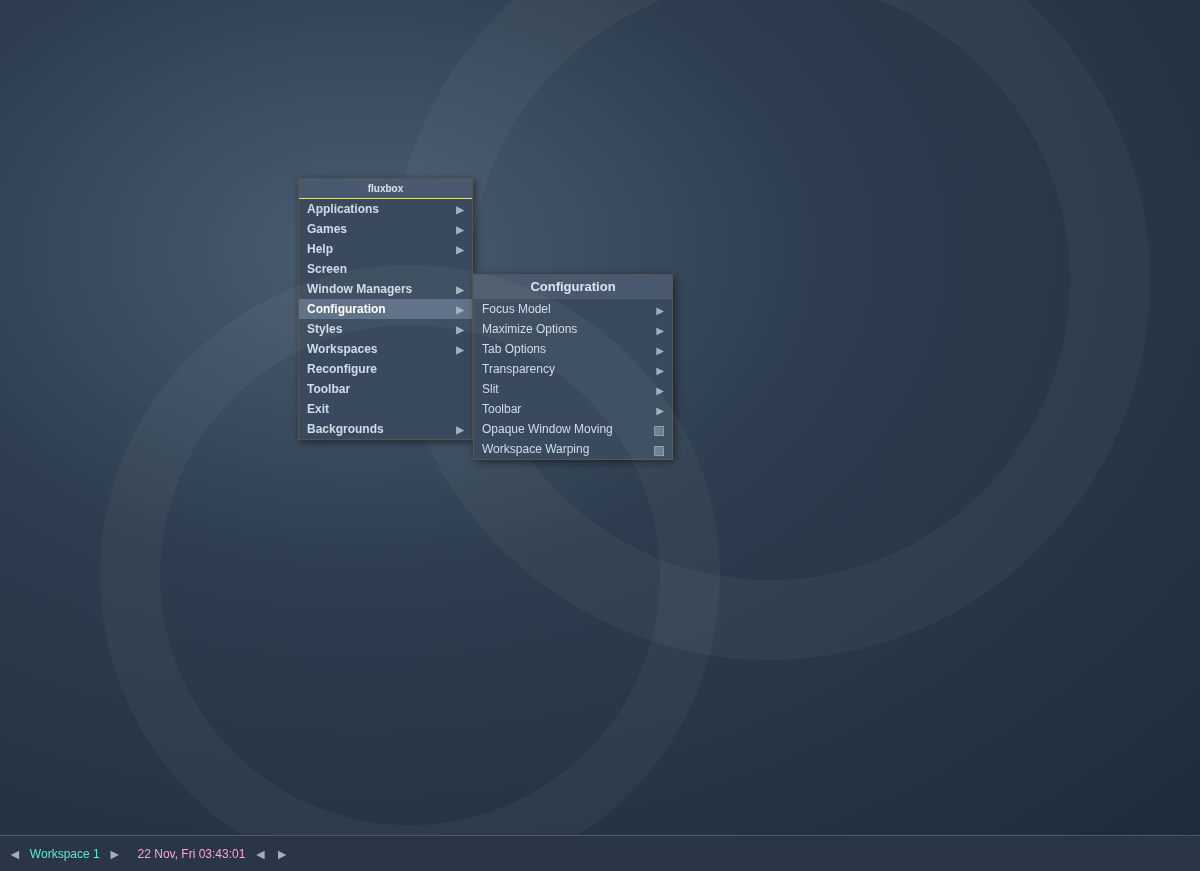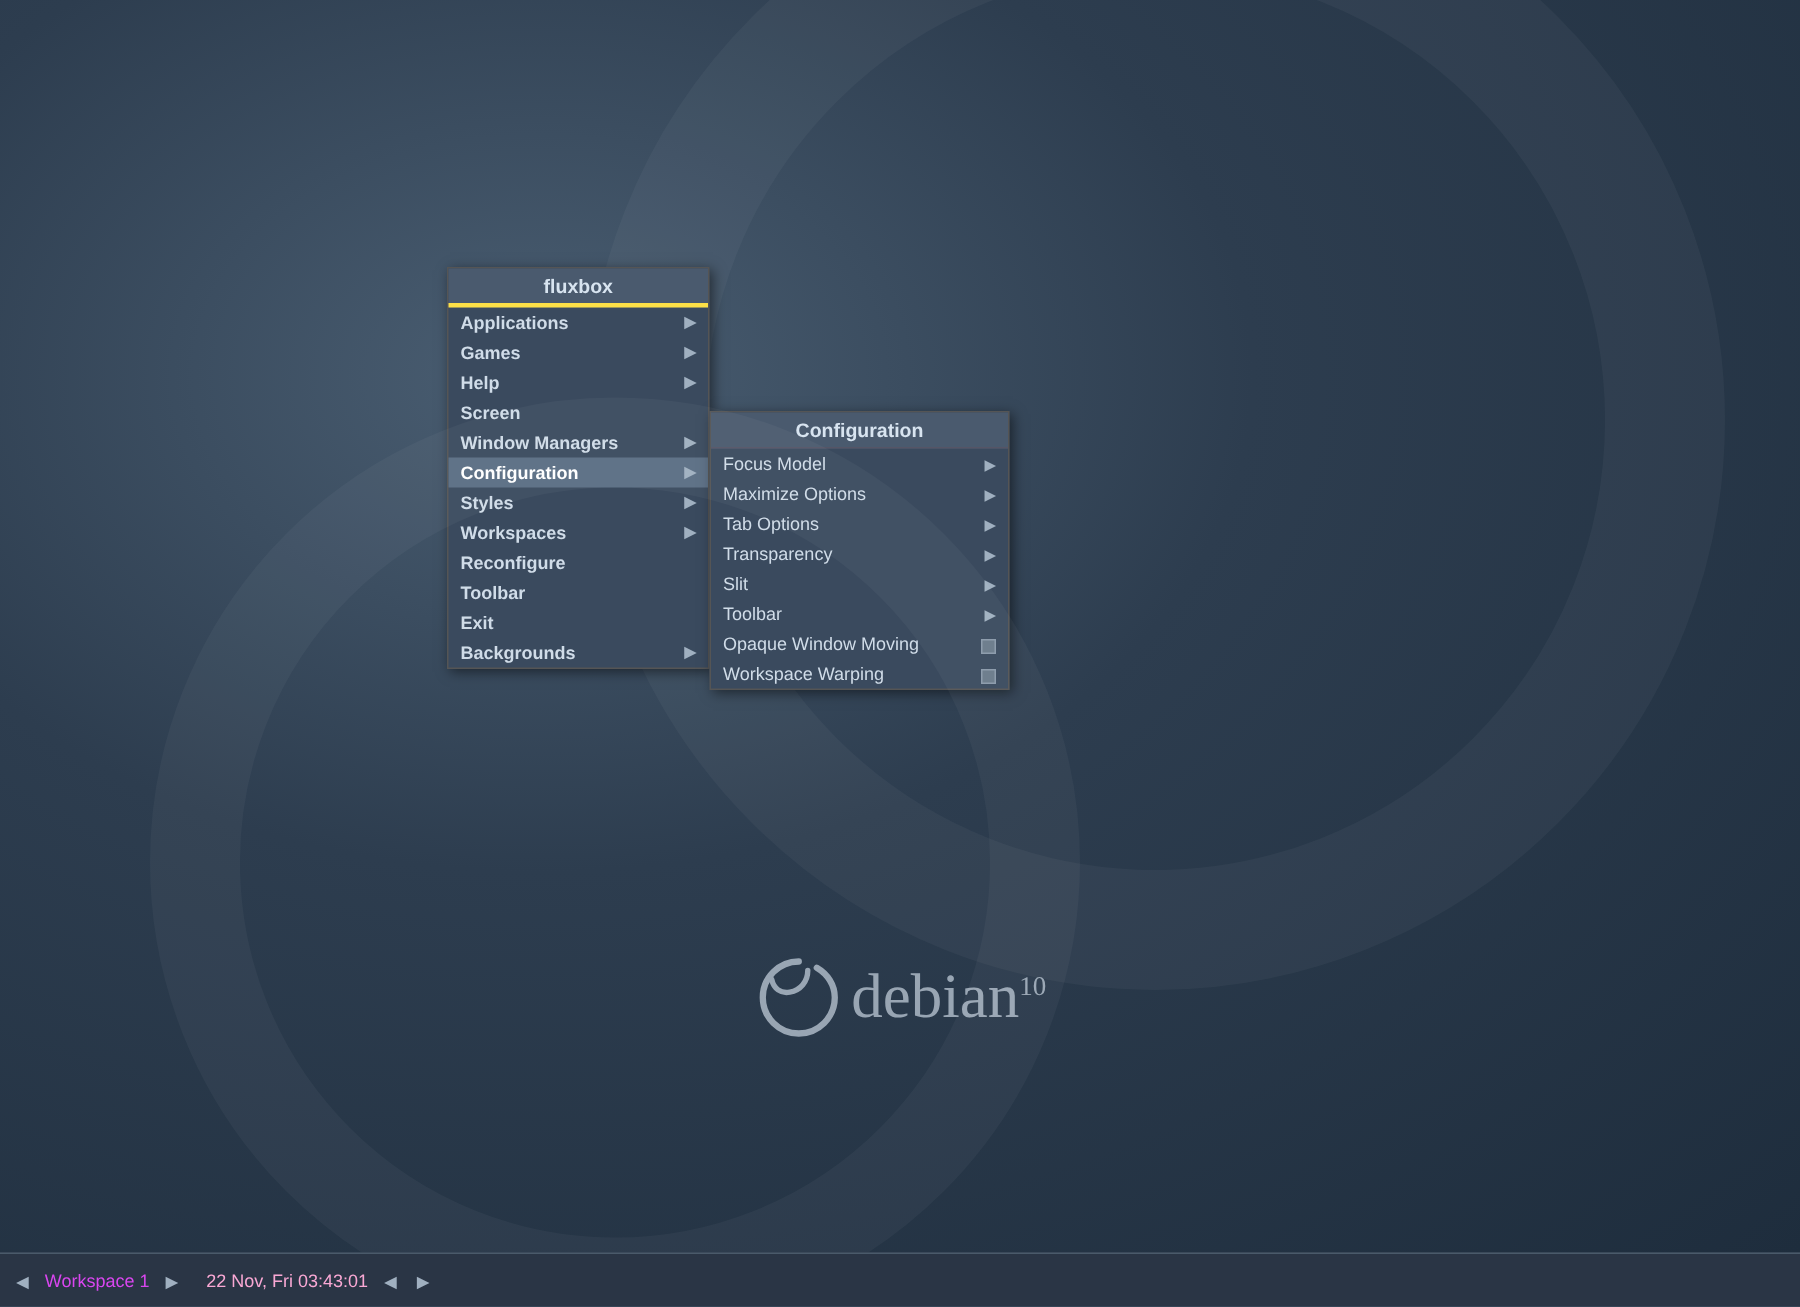--- a/index.html
+++ b/index.html
@@ -81,23 +81,23 @@
       background: #3a4a5e;
       border: 1px solid #555;
       box-shadow: 2px 2px 8px rgba(0,0,0,0.5);
     }
 
     .menu-title {
       background: #4a5a6e;
       color: #d8e4f0;
       text-align: center;
       padding: 4px 8px;
-      font-size: 13px;
+      font-size: 10px;
       font-weight: bold;
-      border-bottom: 3px solid #fde047;
+      border-bottom: 1px solid #fde047;
     }
 
     .menu-item {
       display: flex;
       align-items: center;
       justify-content: space-between;
       padding: 3px 8px 3px 8px;
       color: #d0dce8;
       font-size: 12px;
       cursor: pointer;
@@ -174,43 +174,34 @@
       font-size: 12px;
     }
 
     .taskbar-arrow {
       color: #a0b0c0;
       font-size: 14px;
       cursor: pointer;
     }
 
     .taskbar-workspace-label {
-      color: #d946ef;
+      color: #5eead4;
       font-size: 12px;
     }
 
     .taskbar-datetime {
       margin-left: 8px;
       color: #f9a8d4;
     }
   </style>
 </head>
 <body>
 
 <div class="desktop">
 
-  <div class="debian-logo">
-    <svg class="debian-swirl" viewBox="0 0 100 100">
-      <path d="M50 10 C28 10 10 28 10 50 C10 72 28 90 50 90 C72 90 90 72 90 50 C90 36 82 24 70 17" fill="none" stroke="#c8d4e0" stroke-width="7" stroke-linecap="round"></path>
-      <path d="M60 20 C60 32 52 42 40 44 C30 46 22 40 20 30" fill="none" stroke="#c8d4e0" stroke-width="6" stroke-linecap="round"></path>
-    </svg>
-    <span style="color:#c8d4e0;font-size:42px;font-weight:300;font-family:Georgia,serif;">
-      <span>debian</span><sup style="font-size:18px;">10</sup>
-    </span>
-  </div>
 
   <div class="menu-container">
 
     <div class="main-menu">
       <div class="menu-title">fluxbox</div>
 
       <div class="menu-item">
         <span>Applications</span>
         <span class="menu-arrow">▶</span>
       </div>

